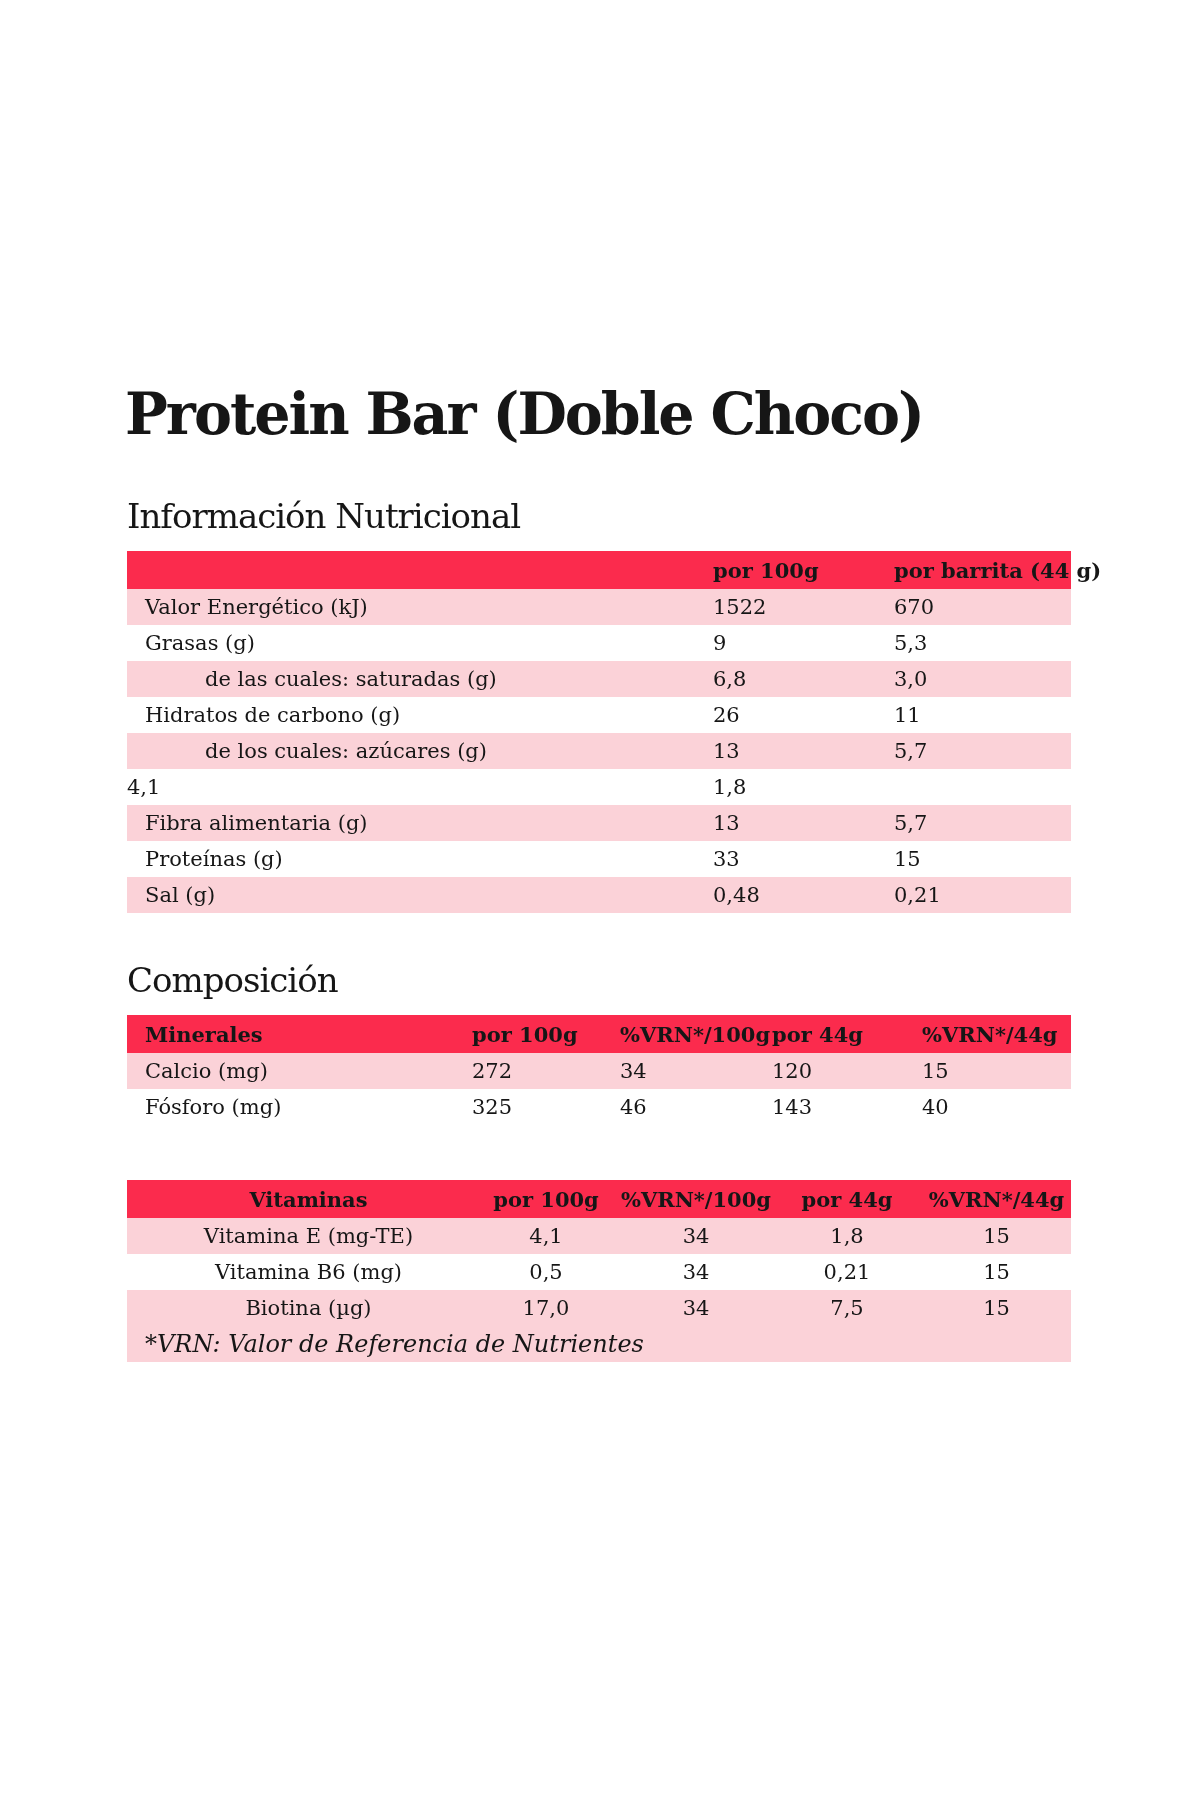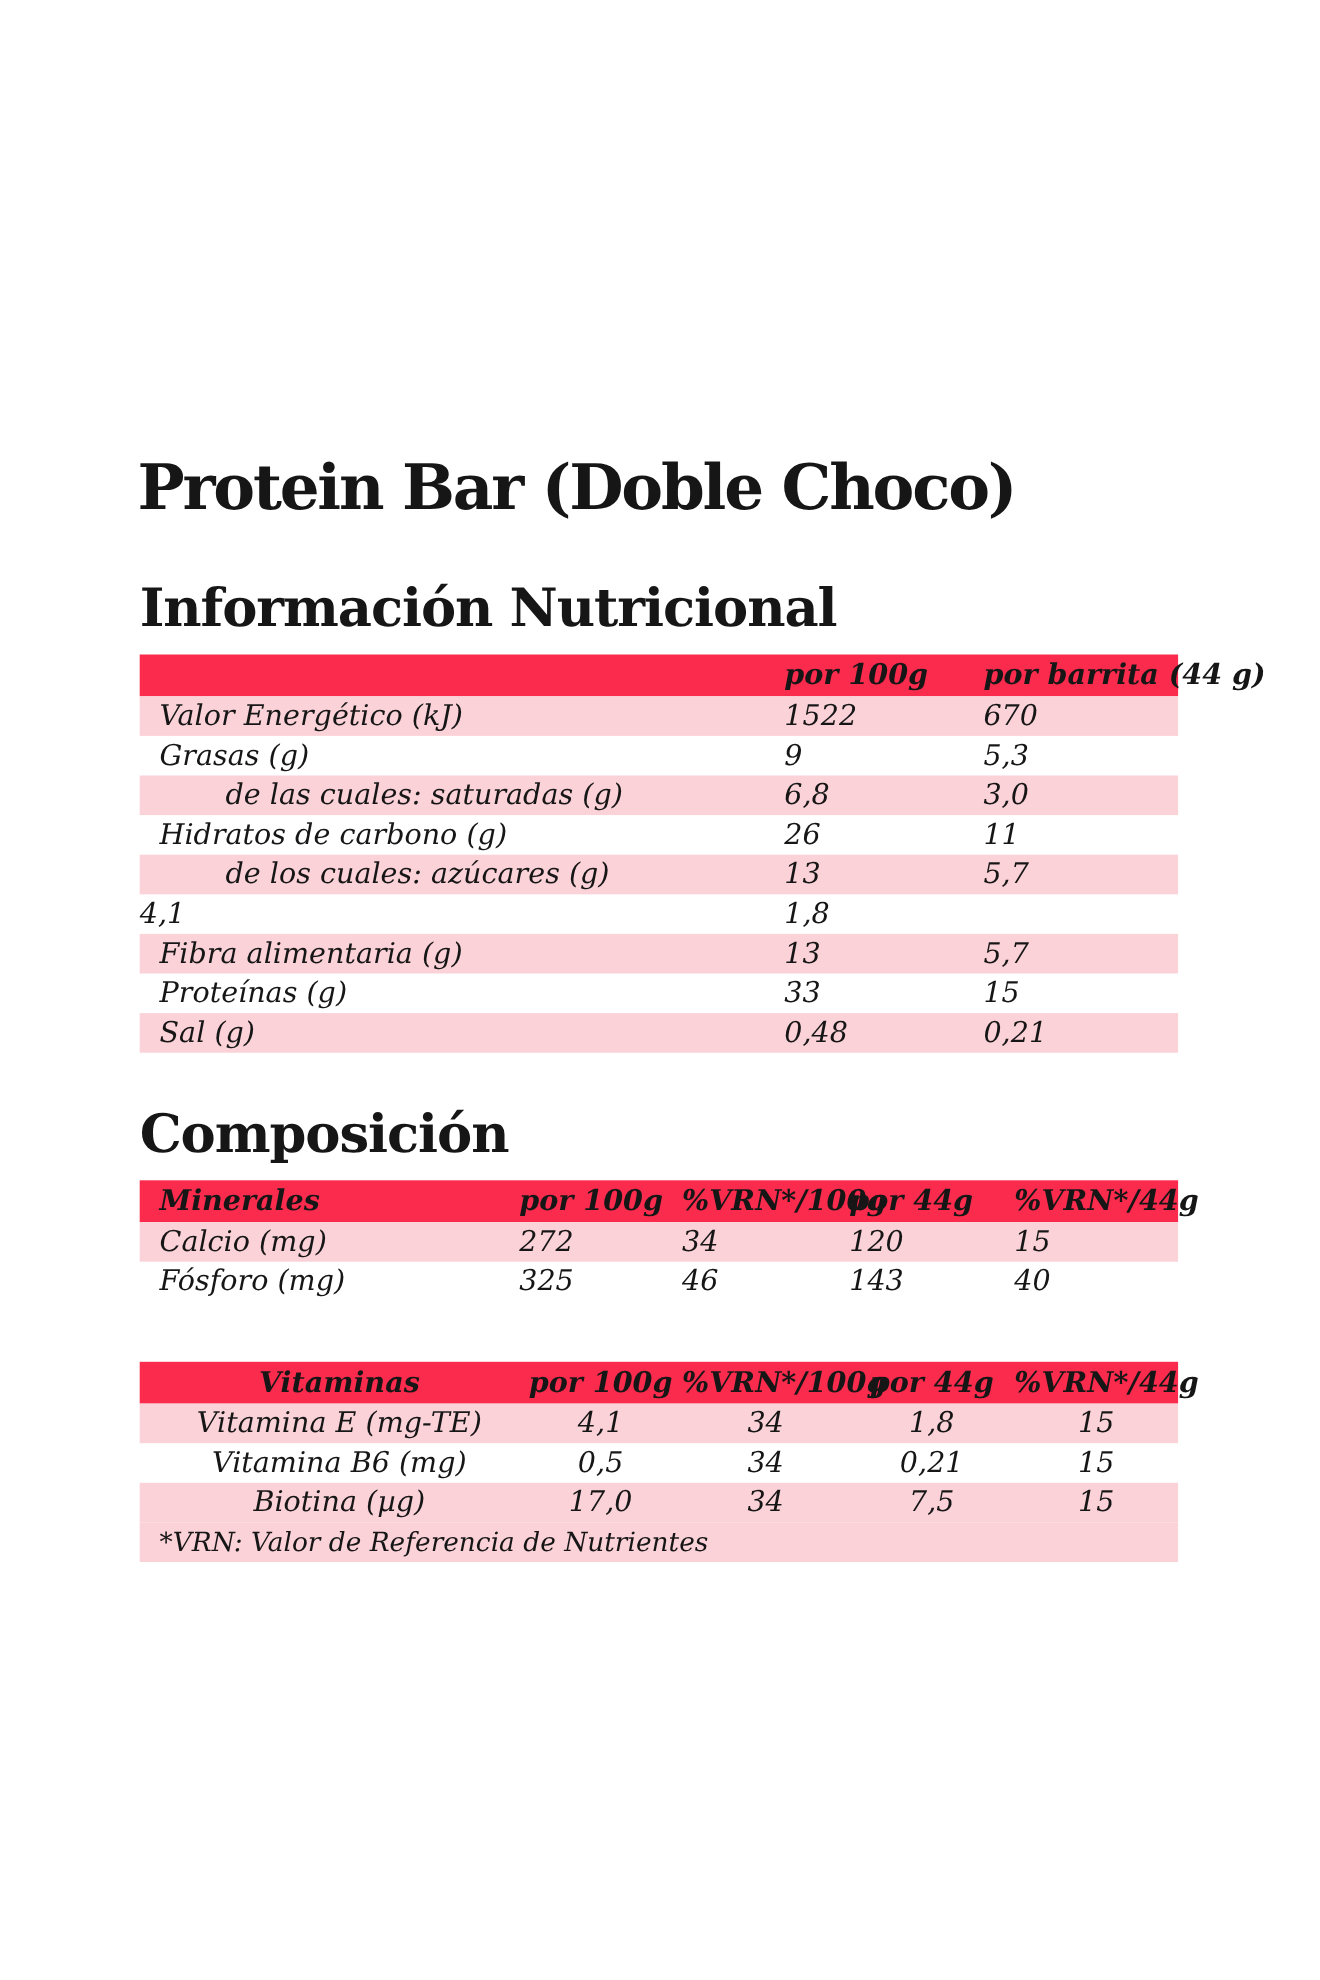--- a/index.html
+++ b/index.html
@@ -16,49 +16,47 @@
     width: 1200px; height: 1800px;
     position: relative;
     font-family: "DejaVu Serif", serif;
     color: var(--text, #161616);
     overflow: hidden;
   }
   .content {
     position: absolute;
     left: 127px; top: 0;
     width: 944px;
-    margin-top: 30px;
   }
   h1 {
     margin: 385px 0 0 -2px;
     font-size: 57px;
     line-height: 1;
     letter-spacing: -2px;
     font-weight: bold;
     white-space: nowrap;
   }
   h2 {
     margin: 0;
-    font-size: 48px;
+    font-size: 34px;
     line-height: 1;
     letter-spacing: -1px;
-    font-weight: bold;
+    font-weight: normal;
     white-space: nowrap;
   }
   #h-nutrition { margin-top: 57px; }
   #h-composition { margin-top: 50px; }
   .table { width: 100%; margin-top: 18px; }
   .t3 { margin-top: 55px; text-align: center; }
   .row {
     display: grid;
     align-items: center;
     height: 36px;
-    font-size: 26px;
+    font-size: 21px;
     line-height: 1;
-    font-style: italic;
   }
   .t1 .row { grid-template-columns: 586px 181px 1fr; }
   .t2 .row, .t3 .row { grid-template-columns: 345px 148px 152px 150px 1fr; }
   .row.head {
     height: 38px;
     background: var(--accent_red, #FB2B4D);
     font-weight: bold;
   }
   .row:not(.head):nth-child(even) { background: var(--row_pink, #FBD2D8); }
   .c { padding: 0; white-space: nowrap; }

